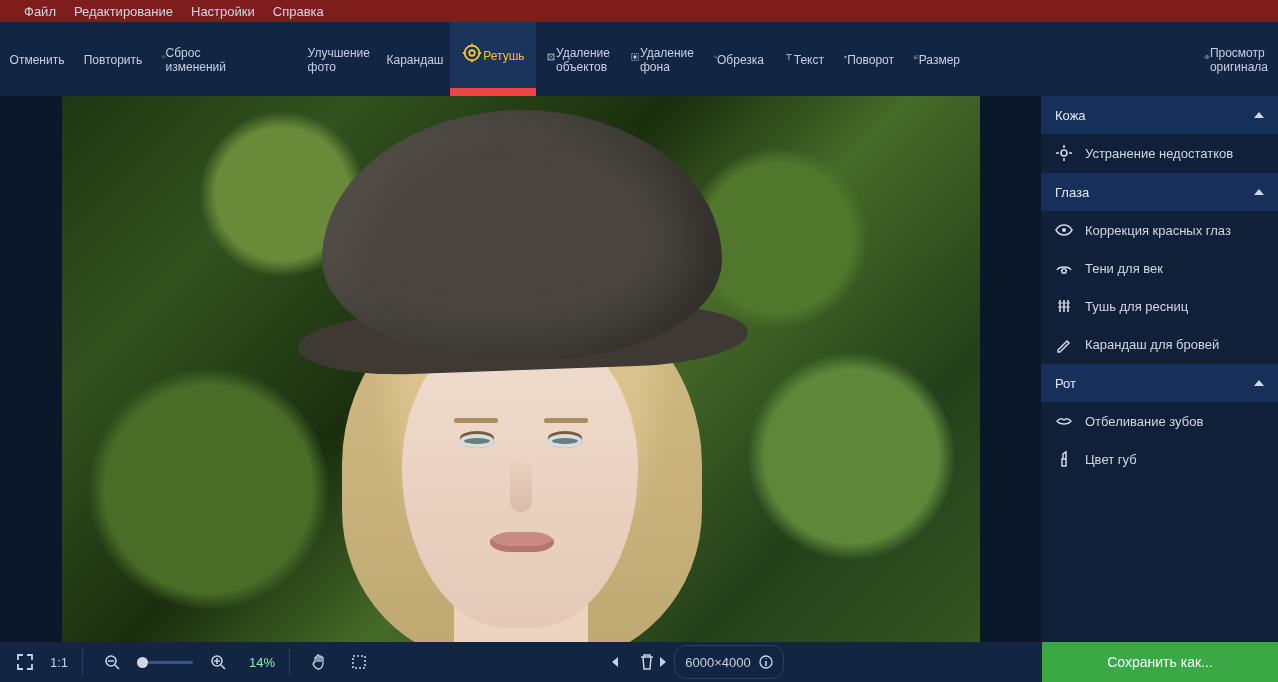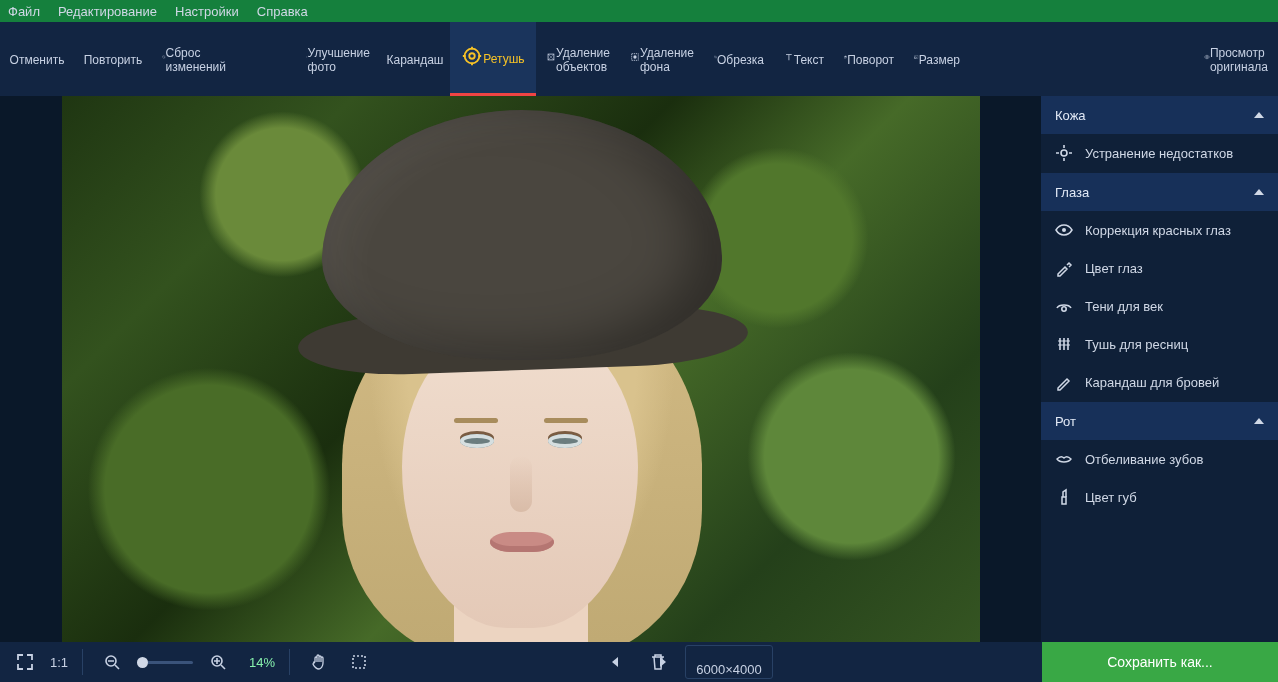--- a/index.html
+++ b/index.html
@@ -1,26 +1,26 @@
 <!DOCTYPE html>
 <html><head>
 <meta charset="utf-8">
 <style>
   * { margin: 0; padding: 0; box-sizing: border-box; user-select: none; }
   html, body { width: 1278px; height: 682px; overflow: hidden; font-family: "Segoe UI", Arial, sans-serif; background:#0a1829; color:#d0d8e6; font-size:13px; }
   
   
-  .menubar { height:22px; background:#15803d; display:flex; align-items:center; padding:0 8px; gap:18px; font-size:13px; color:#d0d8e6; }
+  .menubar { height:22px; background:#7f1d1d; display:flex; align-items:center; padding:0 24px; gap:18px; font-size:13px; color:#d0d8e6; }
   .menubar span { cursor:pointer; }
   
   
   .toolbar { height:74px; background:#122542; display:flex; align-items:stretch; }
   .tool { display:flex; flex-direction:row; align-items:center; justify-content:center; color:#c7d1e3; cursor:pointer; font-size:12px; line-height:14px; text-align:left; padding:6px 10px 4px; }
   .tool svg, .tool .icn { width:22px; height:22px; margin-bottom:6px; }
-  .tool.active { background:#1a345c; color:#f8c326; border-bottom:3px solid #ef4444; }
+  .tool.active { background:#1a345c; color:#f8c326; border-bottom:8px solid #ef4444; }
   .tool.active .icn-stroke { stroke:#f8c326; }
   .spacer { flex:1; }
   
   
   .main { display:flex; height:calc(682px - 22px - 74px - 40px); }
   .canvas-wrap { flex:1; background:#0a1829; display:flex; align-items:center; justify-content:center; position:relative; }
   .photo {
     width:918px; height:546px; position:relative; overflow:hidden;
     background:
       radial-gradient(ellipse 360px 440px at 50% 55%, #e8d4c2 0%, #e8d4c2 28%, transparent 29%),
@@ -52,21 +52,21 @@
   .item .ic{width:18px;height:18px;display:flex;align-items:center;justify-content:center;flex-shrink:0;}
   
   
   .bottom { height:40px; background:#122542; display:flex; align-items:center; padding:0 10px; gap:10px;}
   .bctrl{display:flex;align-items:center;justify-content:center;color:#c7d1e3;cursor:pointer;height:40px;}
   .bctrl.bx{width:30px;}
   .zoom-track{width:56px;height:3px;background:#3a537a;border-radius:2px;position:relative;}
   .zoom-thumb{position:absolute;left:0;top:-4px;width:11px;height:11px;border-radius:50%;background:#d0d8e6;}
   .zoom-pct{color:#86efac;font-size:13px;margin-left:6px;}
   .divider{width:1px;height:26px;background:#284165;margin:0 4px;}
-  .dim-box{border:1px solid #284165;border-radius:3px;height:28px;display:flex;align-items:center;padding:16px 10px;gap:8px;color:#c7d1e3;font-size:13px;flex-direction:column;}
+  .dim-box{border:1px solid #284165;border-radius:12px;height:28px;display:flex;align-items:center;padding:16px 10px;gap:8px;color:#c7d1e3;font-size:13px;}
   .save-btn{flex-basis:236px;height:40px;background:#39a845;color:#fff;font-size:14px;font-weight:400;display:flex;align-items:center;justify-content:center;cursor:pointer;margin-left:auto;margin-right:-10px;}
   .playctrls{display:flex;gap:18px;align-items:center;position:absolute;left:50%;transform:translateX(-50%);}
   .bottom{position:relative;}
   
   svg { display:block; }
 </style>
 </head>
 <body>
 
 <div class="menubar">
@@ -219,28 +219,20 @@
           <svg viewBox="0 0 18 18">
             <path d="M1 9s3-5 8-5 8 5 8 5-3 5-8 5-8-5-8-5z" fill="none" stroke="#d0d8e6" stroke-width="1.5"></path>
             <circle cx="9" cy="9" r="2" fill="#d0d8e6"></circle>
           </svg>
         </span>
       <span>Коррекция красных глаз</span>
     </div>
     <div class="item">
       <span class="ic">
           <svg viewBox="0 0 18 18">
-            <path d="M3 15l7-7 2 2-7 7H3v-2zM12 6l2-2 2 2-2 2" fill="none" stroke="#d0d8e6" stroke-width="1.5"></path>
-          </svg>
-        </span>
-      <span>Цвет глаз</span>
-    </div>
-    <div class="item">
-      <span class="ic">
-          <svg viewBox="0 0 18 18">
             <path d="M2 11c2-4 12-4 14 0" fill="none" stroke="#d0d8e6" stroke-width="1.6"></path>
             <circle cx="9" cy="12" r="2.2" fill="none" stroke="#d0d8e6" stroke-width="1.6"></circle>
           </svg>
         </span>
       <span>Тени для век</span>
     </div>
     <div class="item">
       <span class="ic">
           <svg viewBox="0 0 18 18">
             <path d="M5 3v12M9 3v12M13 3v12" stroke="#d0d8e6" stroke-width="1.6"></path>

